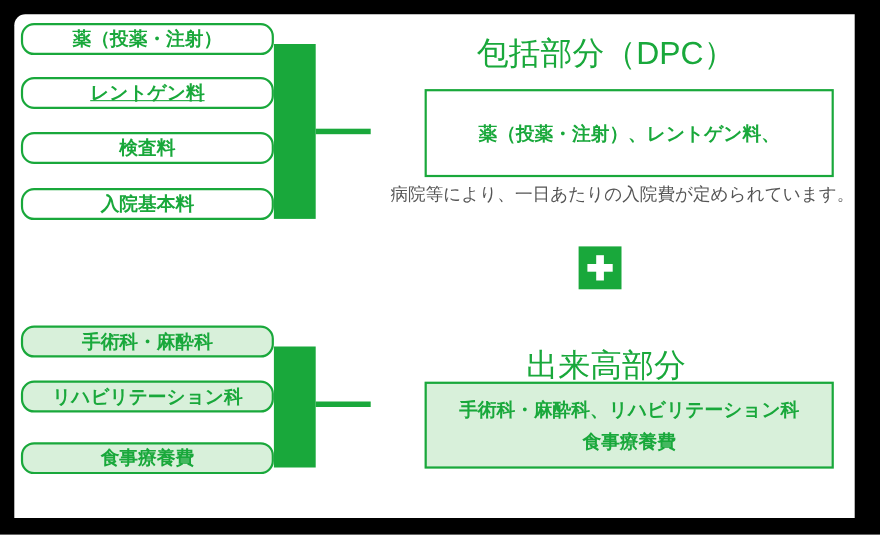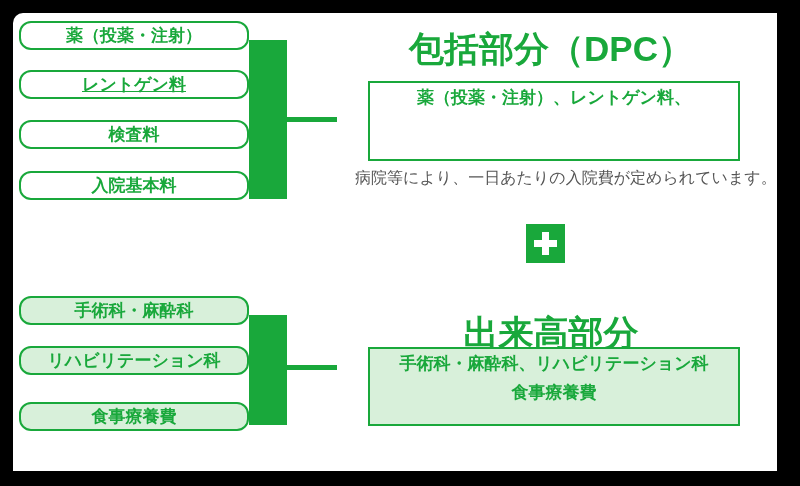--- a/index.html
+++ b/index.html
@@ -31,28 +31,28 @@
   .lb-b1{top:296px;} .lb-b2{top:346px;} .lb-b3{top:402px;}
   
   .bracket{position:absolute;background:var(--green);}
   .bar-top{left:249px;top:40px;width:38px;height:159px;}
   .line-top{left:287px;top:117px;width:50px;height:5px;}
   .bar-bottom{left:249px;top:315px;width:38px;height:110px;}
   .line-bottom{left:287px;top:365px;width:50px;height:5px;}
   
   .rtitle{
     position:absolute;left:365px;width:372px;text-align:center;
-    color:var(--green);font-weight:bold;font-size:35px;line-height:36px;
+    color:var(--green);font-weight:normal;font-size:29px;line-height:36px;
     white-space:nowrap;
   }
   .rt-1{top:31px;} .rt-2{top:315px;}
   .rbox{
-    position:absolute;left:368px;width:372px;
+    position:absolute;left:386px;width:372px;
     border:2px solid var(--green);
-    display:flex;flex-direction:column;align-items:center;
+    display:flex;flex-direction:column;align-items:center;justify-content:center;
     color:var(--green);font-weight:bold;font-size:17px;line-height:29px;
     text-align:center;
   }
   .rb-1{top:81px;height:80px;background:#fff;}
   .rb-2{top:347px;height:79px;background:var(--light-green);}
   .note{
     position:absolute;left:355px;top:168px;width:392px;text-align:center;
     color:var(--gray-text);font-size:16px;line-height:19px;white-space:nowrap;
   }
   .plus{

